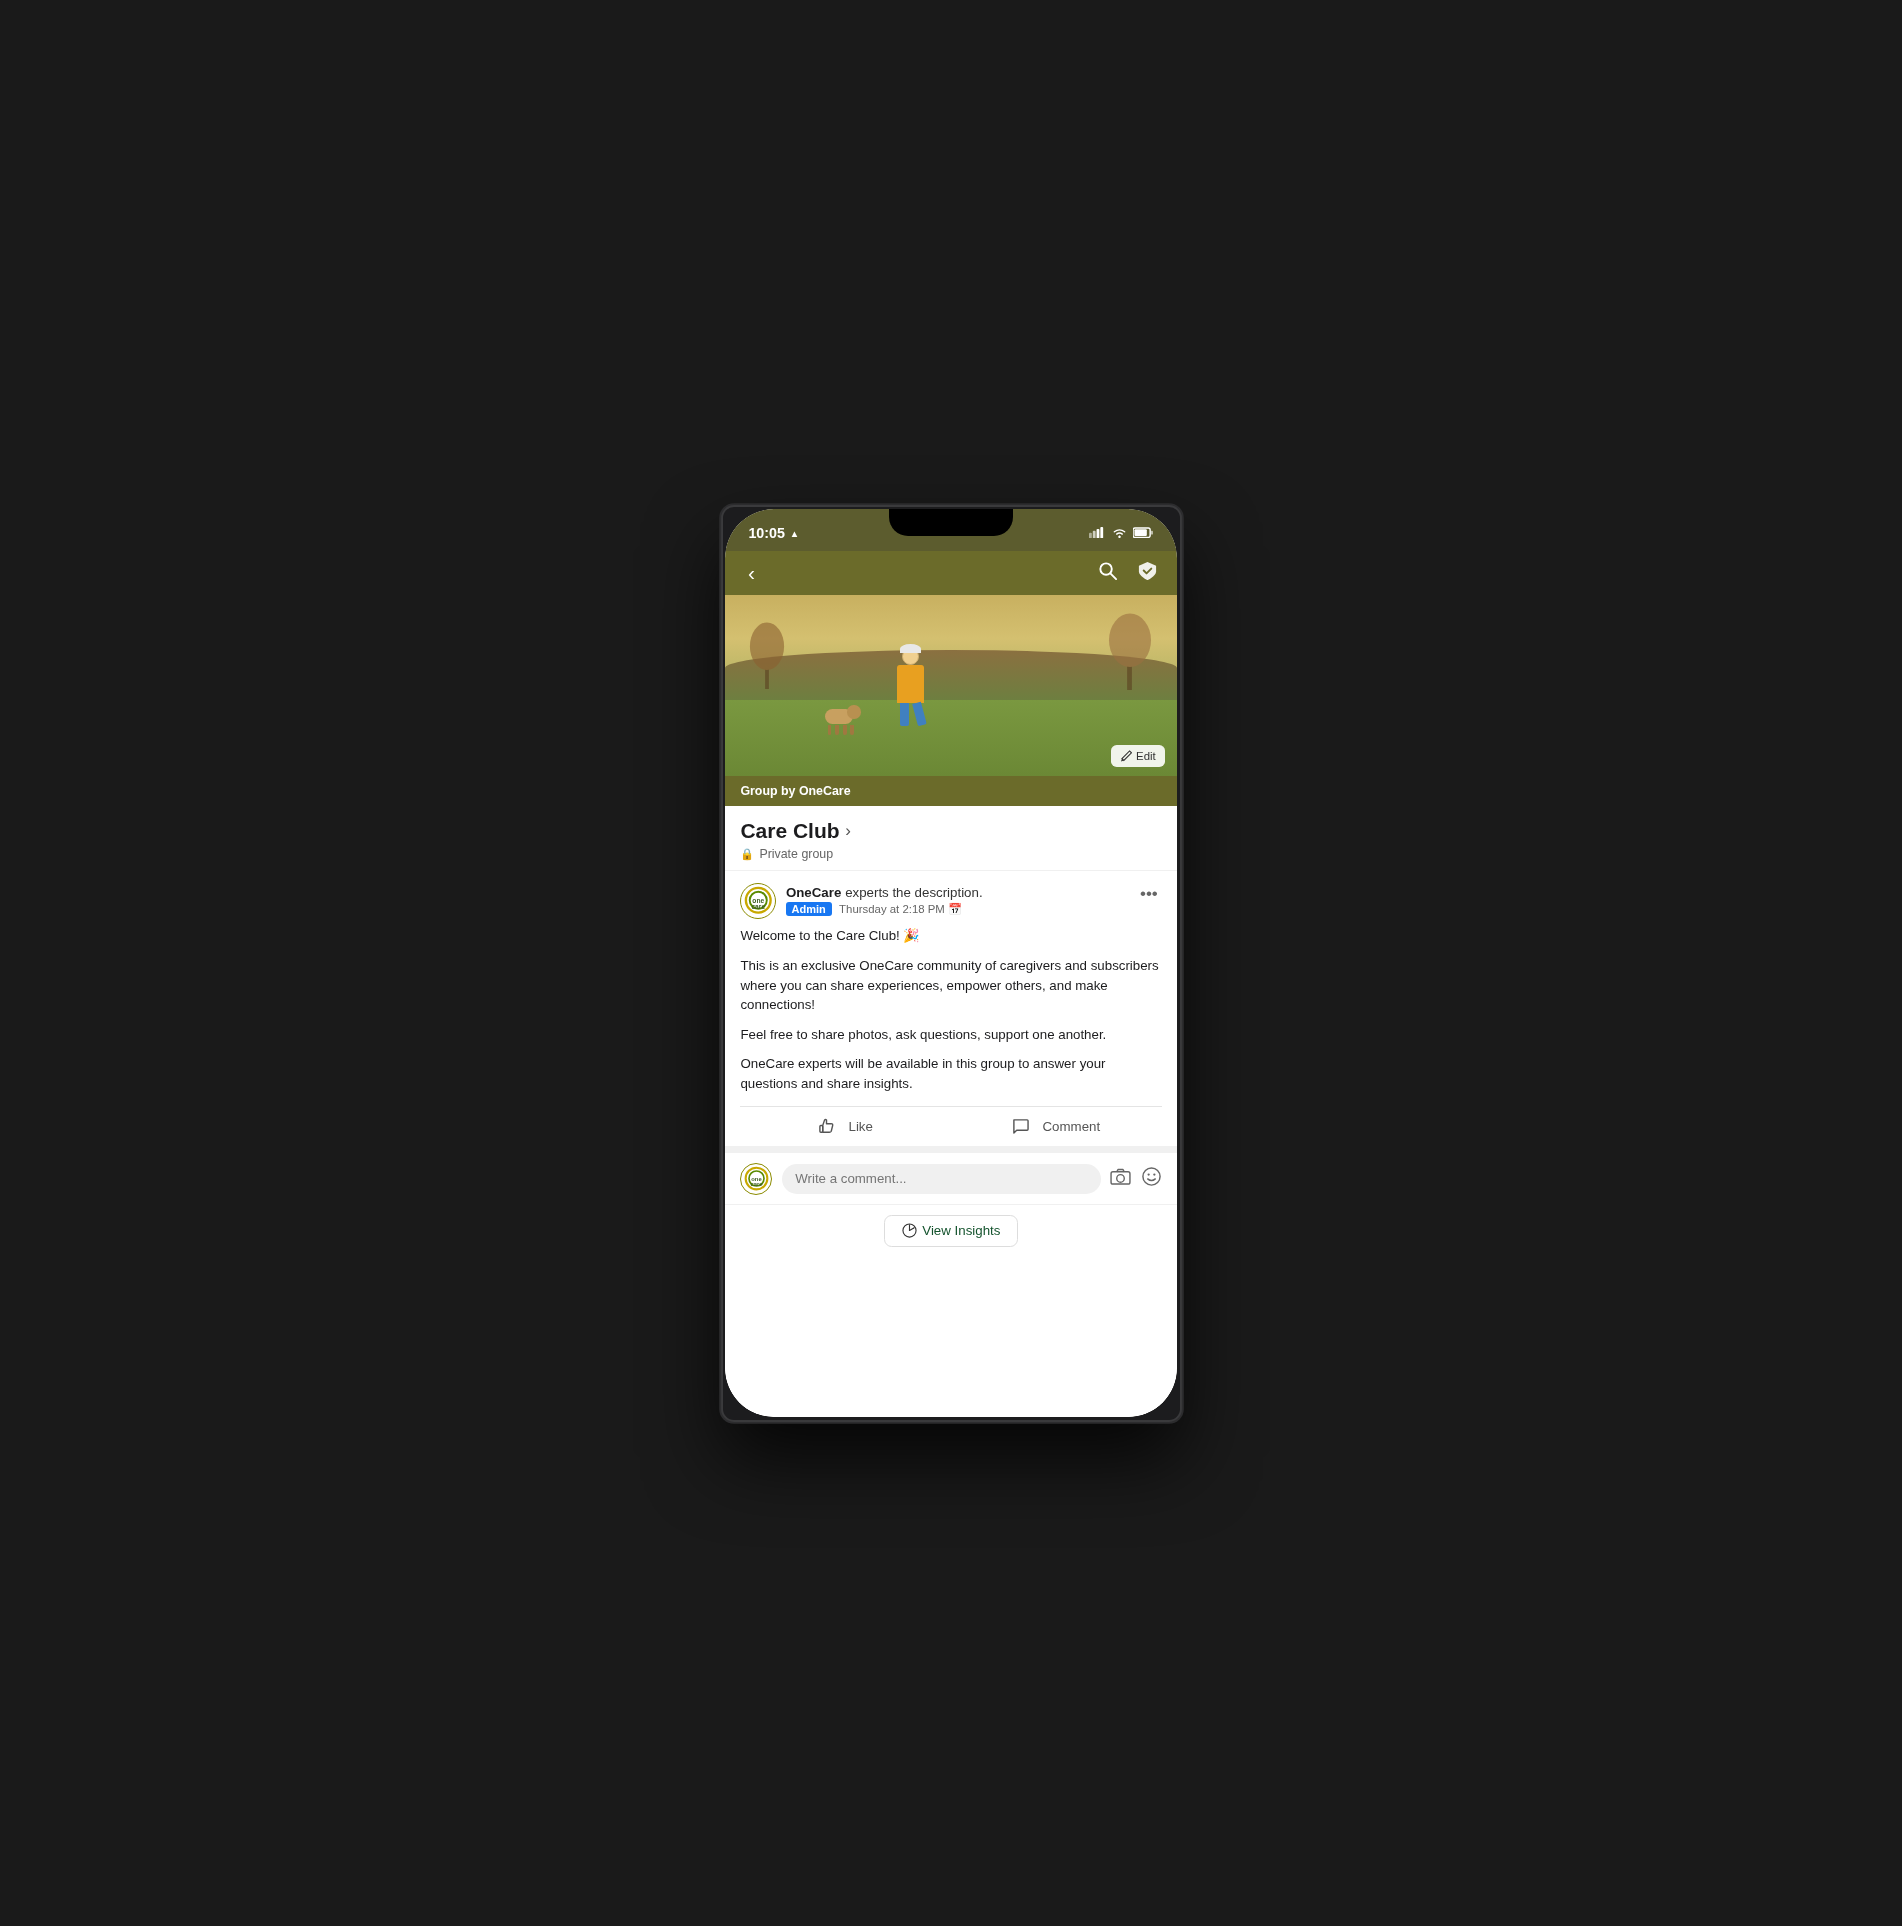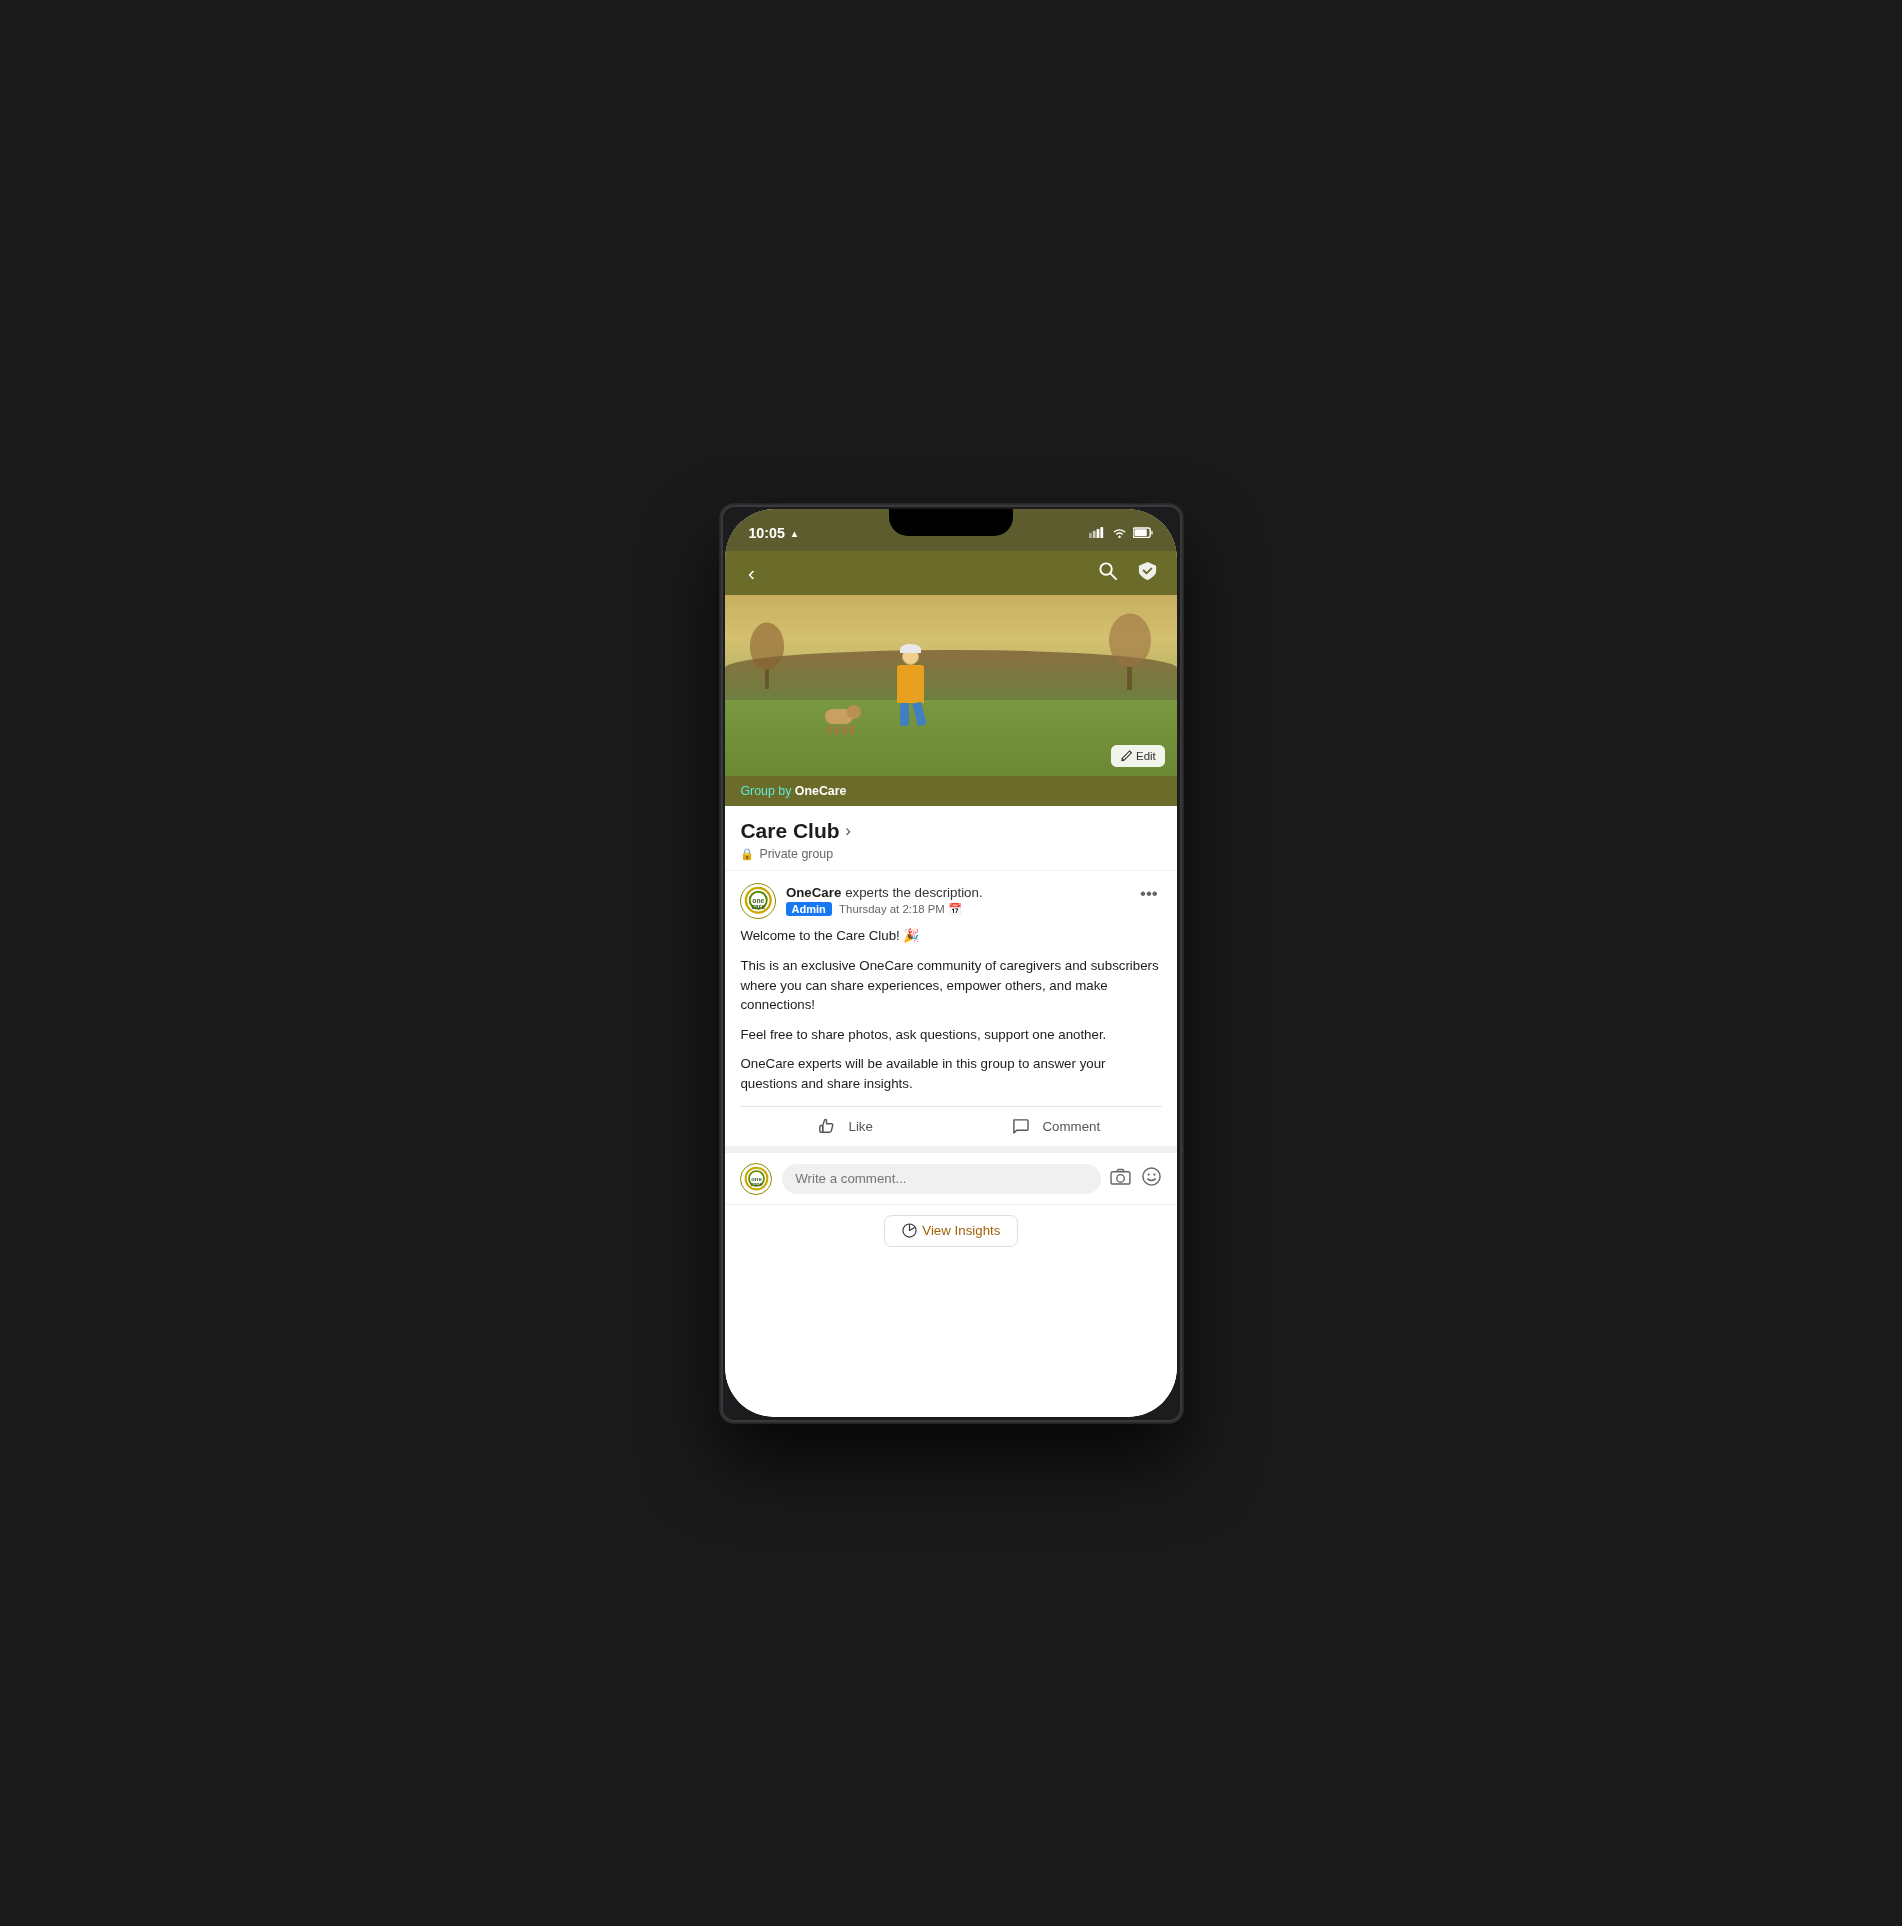--- a/index.html
+++ b/index.html
@@ -237,22 +237,22 @@
     }
     
     .group-by-banner {
       background: #6b6b2a;
       padding: 7.6px 15px;
       color: #e8e8d0;
       font-size: 12.4px;
       flex-shrink: 0;
     }
     .group-by-banner span {
-      font-weight: 400;
-      color: #5eead4;
+      font-weight: 700;
+      color: #ffffff;
     }
     
     .content-area {
       flex: 1;
       overflow-y: auto;
       background: #fff;
     }
     
     .group-title-section {
       padding: 13.3px 15px 9.5px;
@@ -421,21 +421,21 @@
     .view-insights-btn {
       display: flex;
       align-items: flex-start;
       gap: 5.7px;
       padding: 7.6px 17px;
       background: #fff;
       border: 1px solid #ddd;
       border-radius: 7.6px;
       font-size: 13.3px;
       font-weight: 500;
-      color: #a16207;
+      color: #14532d;
       cursor: pointer;
     }
     
     .content-area::-webkit-scrollbar { display: none; }
     
     .onecare-circle-outer {
       fill: none;
       stroke: #c8a800;
       stroke-width: 2.5;
     }

